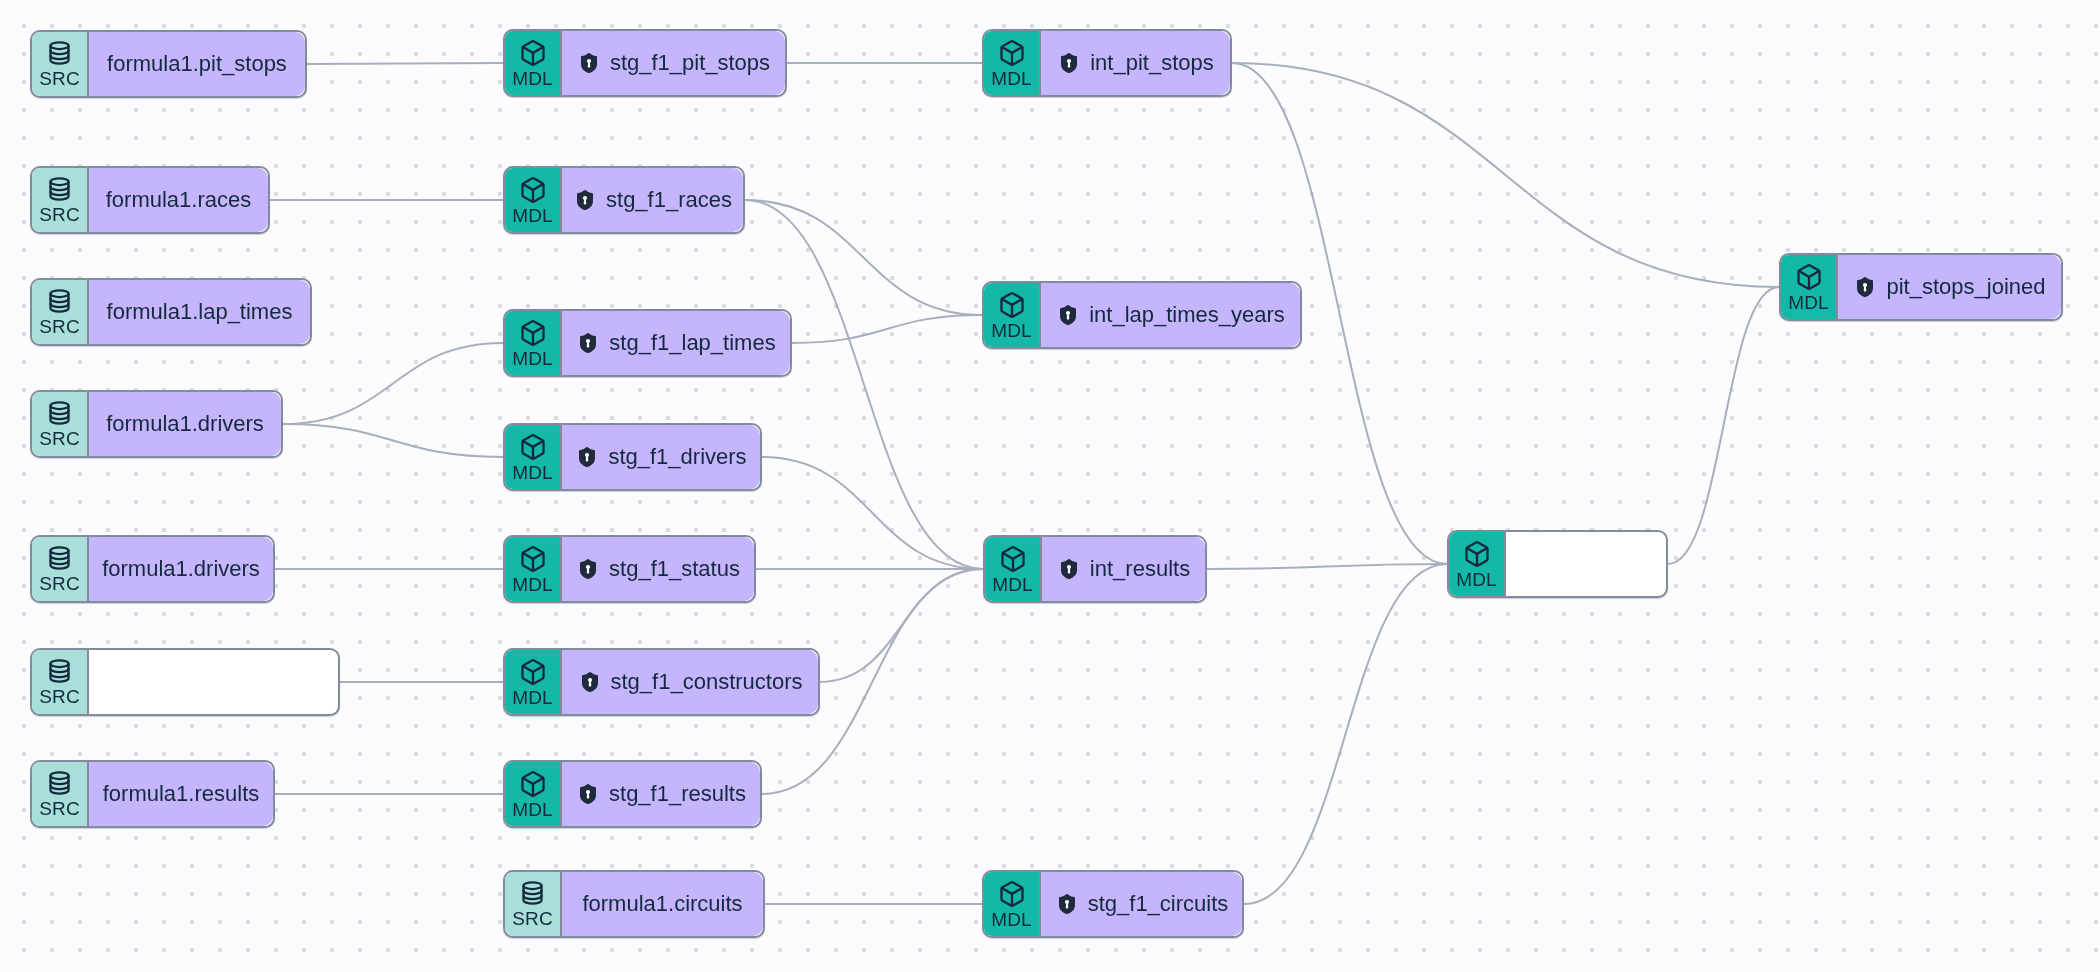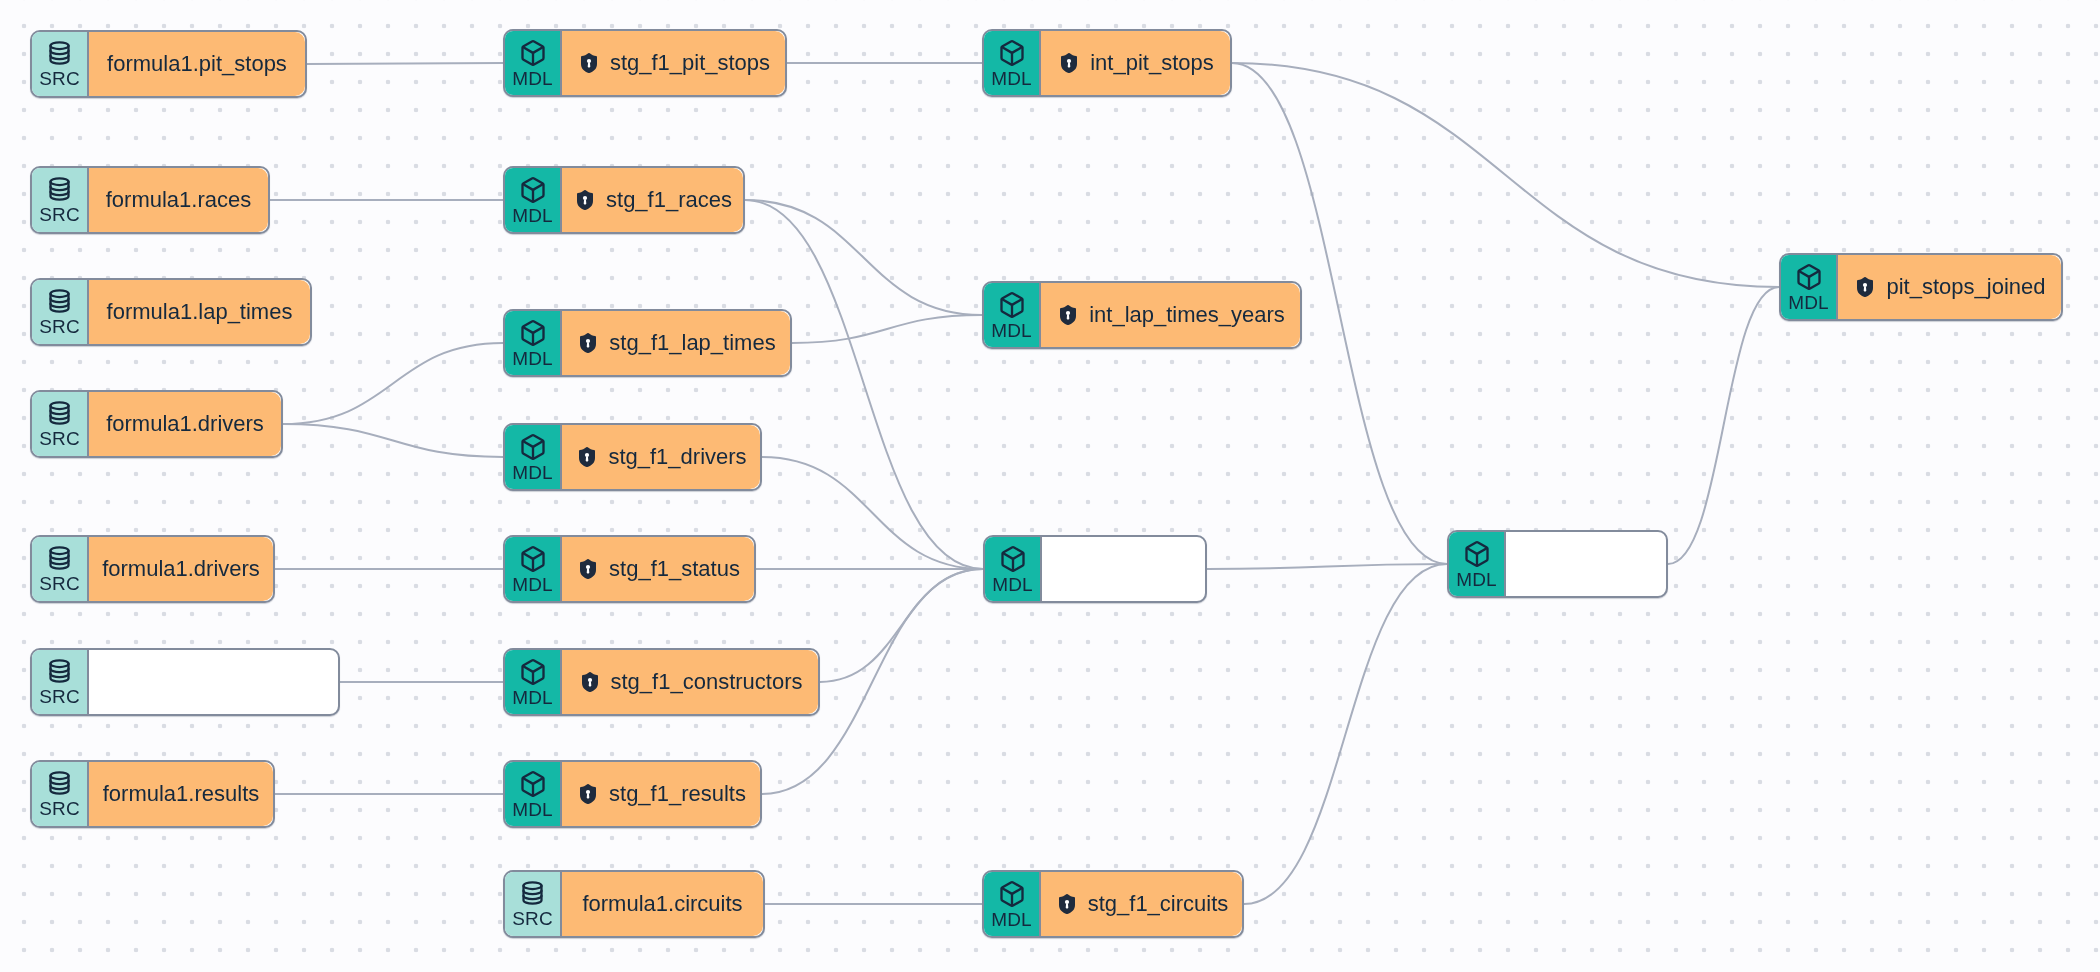--- a/index.html
+++ b/index.html
@@ -58,21 +58,21 @@
   }
   .badge svg { display: block; }
   .body {
     flex: 1 1 auto;
     display: flex;
     align-items: center;
     justify-content: center;
     gap: 9px;
     padding: 0 12px;
     border-radius: 0 10px 10px 0;
-    background: #fdba74;
+    background: #c4b5fd;
     overflow: hidden;
   }
   .body .node-label {
     font-size: 22px;
     color: #15293e;
     white-space: nowrap;
   }
   .body svg { display: block; flex: 0 0 auto; }
 </style>
 </head>
@@ -451,20 +451,30 @@
       <div class="badge">
         <span>
           <svg width="28" height="28" viewBox="0 0 24 24" fill="none" stroke="#15293e" stroke-width="2" stroke-linecap="round" stroke-linejoin="round">
             <path d="M21 16.2V7.8a1.8 1.8 0 0 0-.9-1.56l-7.2-4.1a1.8 1.8 0 0 0-1.8 0l-7.2 4.1A1.8 1.8 0 0 0 3 7.8v8.4a1.8 1.8 0 0 0 .9 1.56l7.2 4.1a1.8 1.8 0 0 0 1.8 0l7.2-4.1a1.8 1.8 0 0 0 .9-1.56z"></path>
             <polyline points="3.3 6.9 12 11.9 20.7 6.9"></polyline>
             <line x1="12" y1="21.9" x2="12" y2="11.9"></line>
           </svg>
         </span>
         <span class="badge-label">MDL</span>
       </div>
+      <div class="body">
+        <span>
+          <svg width="24" height="26" viewBox="0 0 24 24">
+            <path fill="#1f2b3d" d="M20 13c0 5-3.5 7.6-7.66 9a1.2 1.2 0 0 1-.68 0C7.5 20.6 4 18 4 13V6a1 1 0 0 1 1-1c2 0 4.5-1.2 6.24-2.76a1.2 1.2 0 0 1 1.52 0C14.51 3.8 17 5 19 5a1 1 0 0 1 1 1z"></path>
+            <circle cx="12" cy="10" r="2.1" fill="#ffffff"></circle>
+            <path d="M11.1 11.4h1.8l.4 4.2a.9.9 0 0 1-.9.9h-.8a.9.9 0 0 1-.9-.9z" fill="#ffffff"></path>
+          </svg>
+        </span>
+        <span class="node-label">int_results</span>
+      </div>
     </div>
     <div class="node model" style="left: 1447px; top: 530px; width: 221px; height: 68px;">
       <div class="badge">
         <span>
           <svg width="28" height="28" viewBox="0 0 24 24" fill="none" stroke="#15293e" stroke-width="2" stroke-linecap="round" stroke-linejoin="round">
             <path d="M21 16.2V7.8a1.8 1.8 0 0 0-.9-1.56l-7.2-4.1a1.8 1.8 0 0 0-1.8 0l-7.2 4.1A1.8 1.8 0 0 0 3 7.8v8.4a1.8 1.8 0 0 0 .9 1.56l7.2 4.1a1.8 1.8 0 0 0 1.8 0l7.2-4.1a1.8 1.8 0 0 0 .9-1.56z"></path>
             <polyline points="3.3 6.9 12 11.9 20.7 6.9"></polyline>
             <line x1="12" y1="21.9" x2="12" y2="11.9"></line>
           </svg>
         </span>

